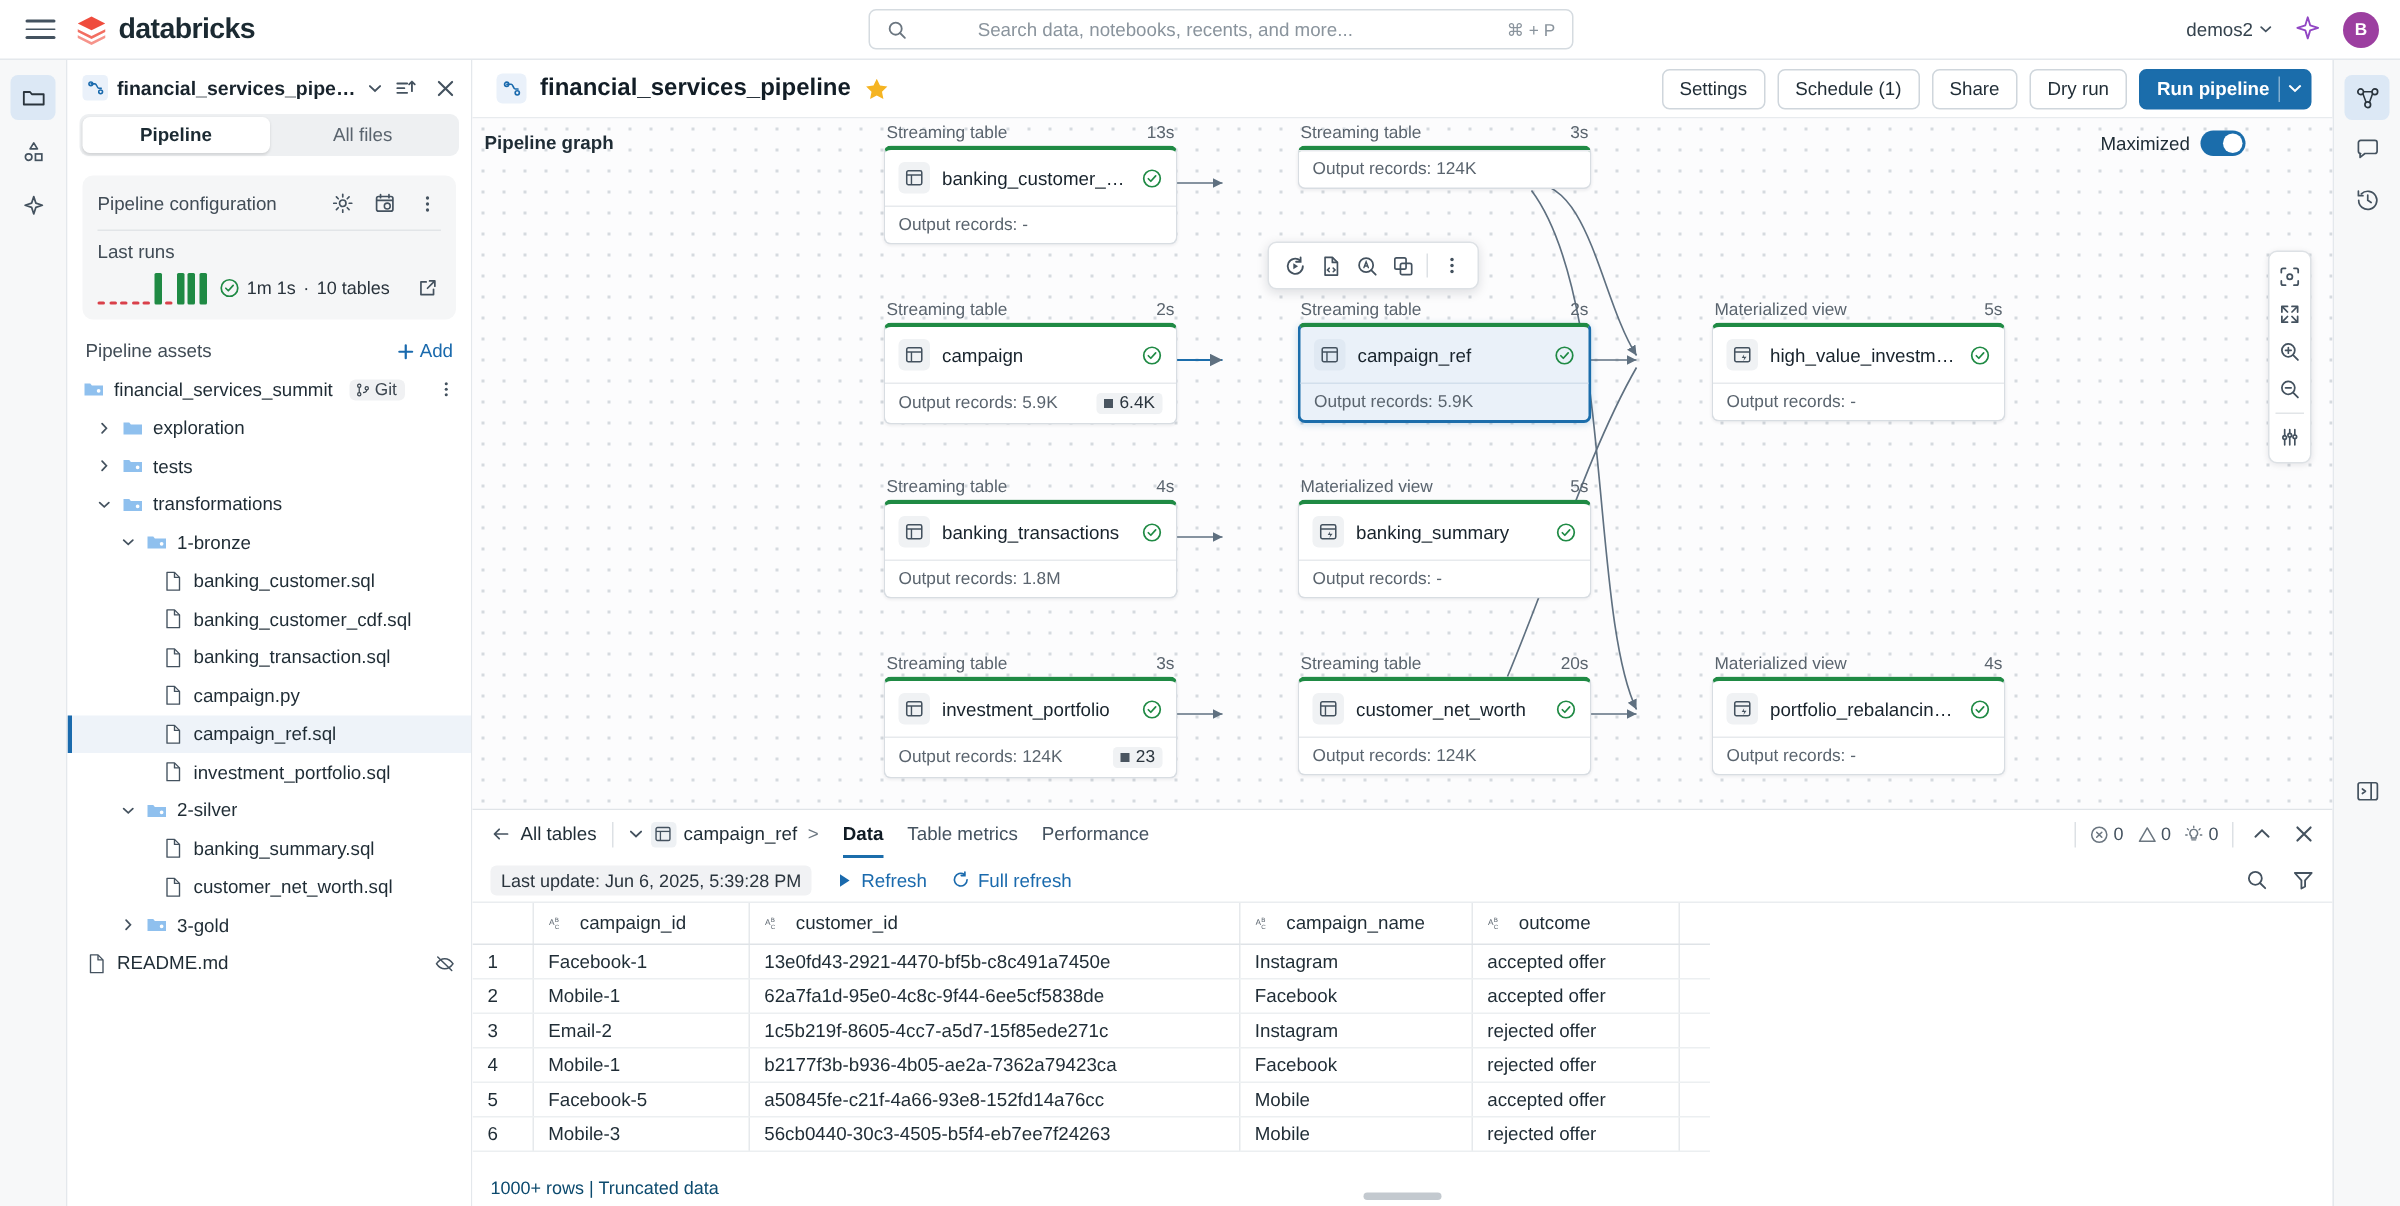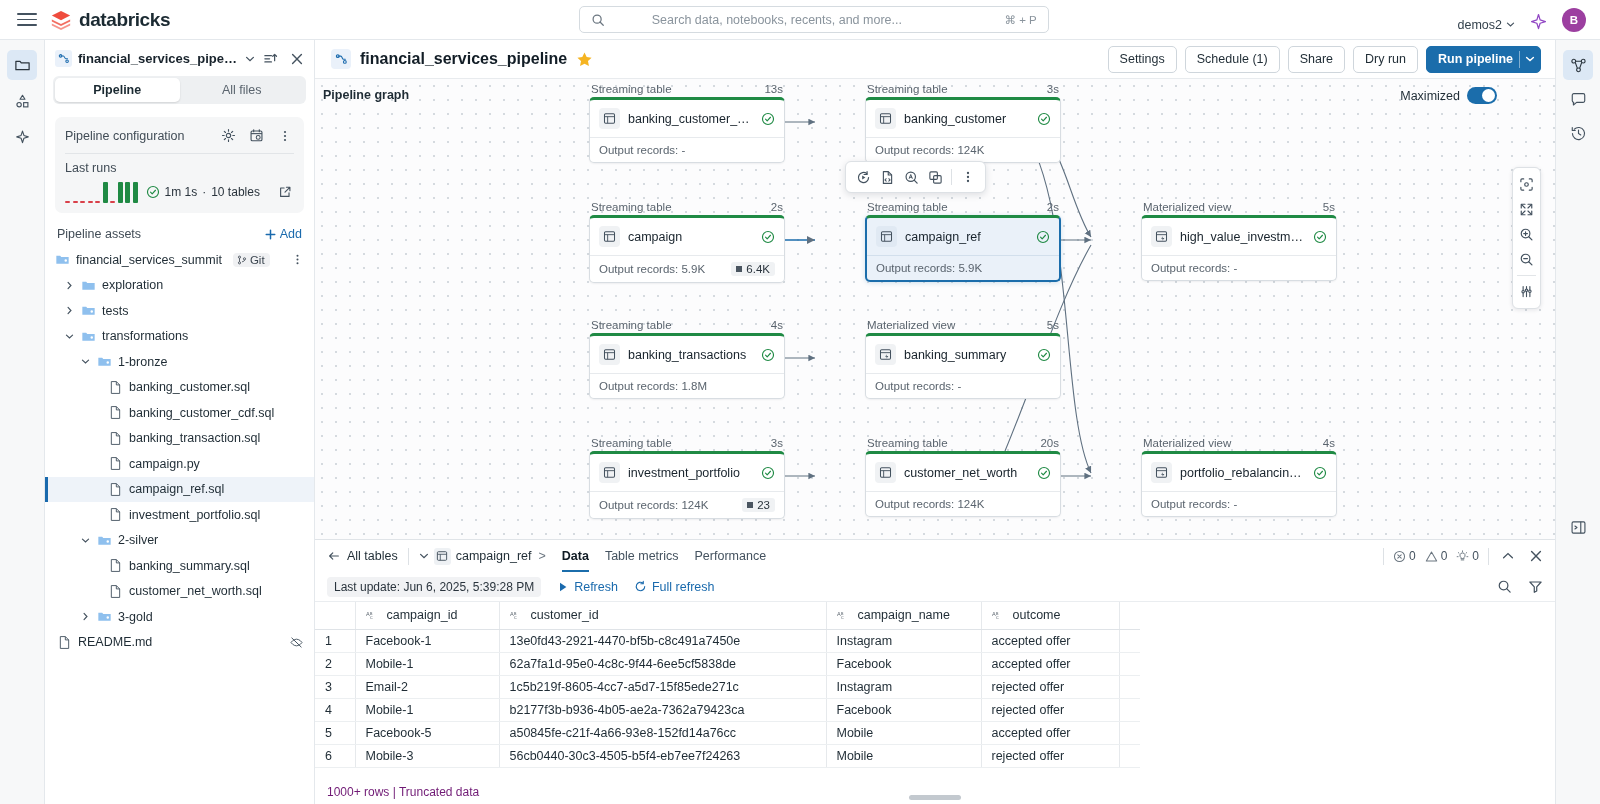--- a/index.html
+++ b/index.html
@@ -29,21 +29,21 @@
     width: 470px; height: 27px; border: 1px solid #d5dbe0; border-radius: 5px;
     background: #fff; display: flex; align-items: center; gap: 8px; padding: 0 11px;
     cursor: text;
   }
   .search-box input {
     border: none; outline: none; flex: 1; font-size: 12.5px;
     font-family: "Liberation Sans", sans-serif; color: #4a5560; background: transparent; margin-left: 39px;
   }
   .search-box input::placeholder { color: #8a949d; }
   .search-kbd { font-size: 11.5px; color: #8a949d; white-space: nowrap; }
-  .topbar-right { display: flex; align-items: flex-end; gap: 14px; }
+  .topbar-right { display: flex; align-items: center; gap: 14px; }
   .workspace-sel { display: flex; align-items: center; gap: 4px; font-size: 12.5px;
     color: #34424d; cursor: pointer; }
   .avatar {
     width: 24px; height: 24px; border-radius: 50%; background: #9c3fa0;
     color: #fff; font-size: 11.5px; font-weight: 600;
     display: flex; align-items: center; justify-content: center; cursor: pointer;
   }
 
   
   .body { flex: 1; display: flex; min-height: 0; }
@@ -282,21 +282,21 @@
   table.grid th {
     background: #fff; color: #1f2c35; border-bottom: 1px solid #dfe3e7; height: 27px;
   }
   table.grid th .th-in { display: flex; align-items: center; gap: 6px; }
   td.rownum, th.rownum {
     width: 40px; text-align: center; color: #6b7680; padding: 0;
     border-right: 1px solid #e6e9ec;
   }
   .bp-foot {
     height: 24px; display: flex; align-items: center; padding: 0 12px;
-    font-size: 12px; color: #701a75; position: relative;
+    font-size: 12px; color: #0c4a6e; position: relative;
   }
   .hscroll {
     position: absolute; left: 50%; transform: translateX(-50%); bottom: 4px;
     width: 52px; height: 5px; border-radius: 3px; background: #c3c9cf;
   }
   .type-ic { width: 15px; height: 11px; flex-shrink: 0; }
 </style>
 </head>
 <body>
 
@@ -736,36 +736,20 @@
               </div>
             </div>
           </div>
 
           <div class="node" style="left:506px; top:4px">
             <div class="node-type">
               <span>Streaming table</span>
               <span>3s</span>
             </div>
             <div class="node-card">
-              <div class="node-main">
-                <span class="node-ic">
-                  <svg width="13" height="13" viewBox="0 0 14 14">
-                      <rect x="1.6" y="2" width="10.8" height="10" rx="1.2" fill="none" stroke="#44525f" stroke-width="1.1"></rect>
-                      <line x1="1.6" y1="5" x2="12.4" y2="5" stroke="#44525f" stroke-width="1"></line>
-                      <line x1="5" y1="5" x2="5" y2="12" stroke="#44525f" stroke-width="1"></line>
-                    </svg>
-                </span>
-                <span class="node-name">banking_customer</span>
-                <span class="node-status">
-                  <svg width="14" height="14" viewBox="0 0 16 16">
-                      <circle cx="8" cy="8" r="6.3" fill="none" stroke="#1f8a44" stroke-width="1.3"></circle>
-                      <path d="M5.2 8.2 7.1 10.1 10.8 6" fill="none" stroke="#1f8a44" stroke-width="1.3" stroke-linecap="round" stroke-linejoin="round"></path>
-                    </svg>
-                </span>
-              </div>
               <div class="node-foot">
                 <span>Output records: 124K</span>
               </div>
             </div>
           </div>
 
           <div class="node" style="left:230px; top:122px">
             <div class="node-type">
               <span>Streaming table</span>
               <span>2s</span>

